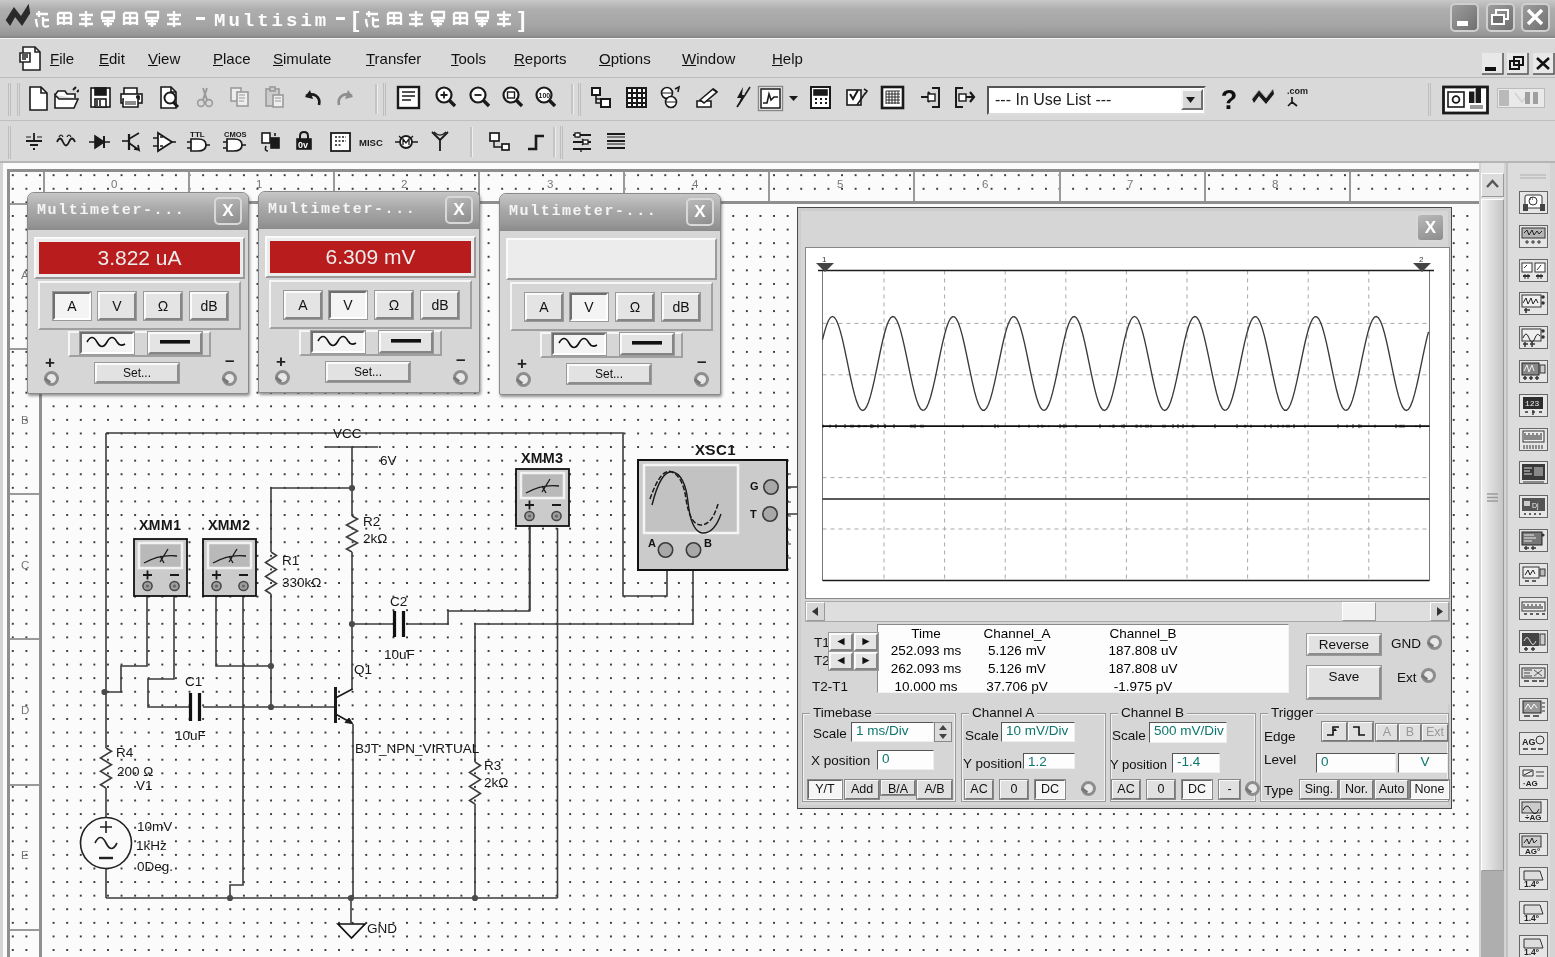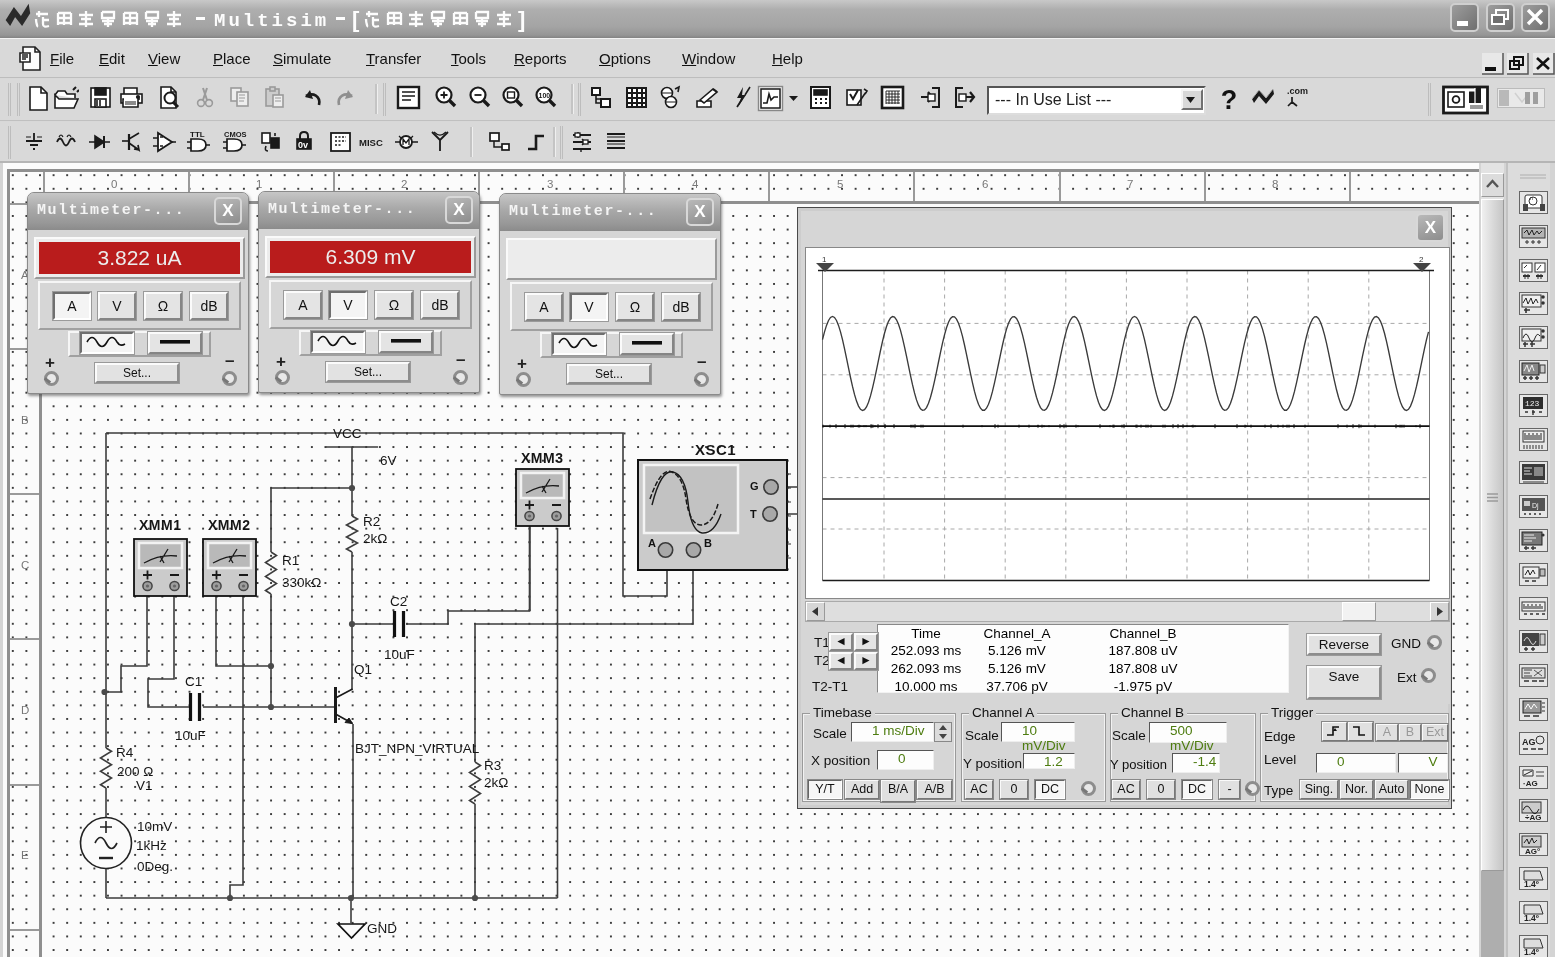--- a/index.html
+++ b/index.html
@@ -41,21 +41,21 @@
 .setbtn{position:absolute;background:#e2e2e2;border-top:2px solid #fbfbfb;border-left:2px solid #fbfbfb;border-bottom:2px solid #8d8d8d;border-right:2px solid #8d8d8d;box-shadow:0 0 0 1px #999;text-align:center;font-size:12px;color:#111;}
 .dial{position:absolute;width:15px;height:15px;border-radius:50%;border:3px solid #8d8d8d;background:#e8e8e8;}
 .dial:after{content:"";position:absolute;left:-3px;top:5px;width:7px;height:3px;background:#777;transform:rotate(38deg);}
 .pm{position:absolute;font-size:17px;font-weight:bold;color:#222;}
 
 #scope{position:absolute;left:797px;top:44px;width:655px;height:602px;background:#d6d6d6;border:1px solid #4a4a4a;box-shadow:inset 0 0 0 3px #cdcdcd;}
 #scopetitle{position:absolute;left:4px;top:4px;right:4px;height:34px;background:linear-gradient(#6f6f6f,#585858 60%,#4e4e4e);}
 #scopetitle .stxt{position:absolute;left:9px;top:6px;color:#fafafa;font-weight:bold;font-size:17px;letter-spacing:1px;font-family:"Liberation Mono",monospace;}
 .gbox{position:absolute;border:1px solid #9a9a9a;box-shadow:1px 1px 0 #f2f2f2 inset, -1px -1px 0 #f2f2f2 inset;}
 .glab{position:absolute;background:#d6d6d6;padding:0 3px;font-size:13.5px;color:#111;}
-.inp{position:absolute;background:#fdfdfd;border:1px solid #555;border-bottom-color:#eee;border-right-color:#eee;font-size:13.5px;color:#4d7c0f;padding-left:20px;}
+.inp{position:absolute;background:#fdfdfd;border:1px solid #555;border-bottom-color:#eee;border-right-color:#eee;font-size:13.5px;color:#0f766e;padding-left:4px;}
 .sbtn{position:absolute;background:#e0e0e0;border-top:1px solid #fafafa;border-left:1px solid #fafafa;border-bottom:1px solid #777;border-right:1px solid #777;box-shadow:0 0 0 1px #888;font-size:12.5px;color:#111;text-align:center;}
 .sbtnon{position:absolute;background:#f6f6f6;border-top:1px solid #666;border-left:1px solid #666;border-bottom:1px solid #fff;border-right:1px solid #fff;box-shadow:0 0 0 1px #888;font-size:12.5px;color:#111;text-align:center;}
 .slab{position:absolute;font-size:13.5px;color:#111;white-space:nowrap;}
 
 #vsb{position:absolute;left:1481px;top:0;width:23px;height:794px;background:#e3e3e3;}
 #instbar{position:absolute;left:1506px;top:0;width:44px;height:794px;background:#dcdcdc;border-left:2px solid #c2c2c2;}
 .inst{position:absolute;left:11px;width:29px;height:23px;background:#e6e6e6;border:1px solid #666;}
 </style></head>
 <body>
 <div id="app">
@@ -786,21 +786,21 @@
         <div class="abs" style="left:4px;top:0">
           <div class="slab" style="left:11px;top:518px;">Scale</div>
 <div class="inp" style="left:49px;top:514px;width:83px;height:20px;">1 ms/Div</div>
 <div class="abs" style="left:132px;top:514px;width:18px;height:20px;background:#dcdcdc;border:1px solid #888;"><svg width="16" height="18">
               <path d="M8,2 l4,5 h-8 z M8,16 l-4,-5 h8 z" fill="#444"></path>
             </svg></div>
 <div class="slab" style="left:9px;top:545px;">X position</div>
 <div class="inp" style="left:75px;top:542px;width:57px;height:20px;">0</div>
 <div class="sbtnon" style="left:6px;top:572px;width:34px;height:19px;line-height:17px;">Y/T</div>
 <div class="sbtn" style="left:43px;top:572px;width:34px;height:19px;line-height:17px;">Add</div>
-<div class="sbtn" style="left:79px;top:572px;width:34px;height:22px;line-height:17px;">B/A</div>
+<div class="sbtn" style="left:79px;top:572px;width:34px;height:15px;line-height:17px;">B/A</div>
 <div class="sbtn" style="left:115px;top:572px;width:35px;height:19px;line-height:17px;">A/B</div>
         </div>
         <div class="gbox" style="left:163px;top:505px;width:145px;height:89px;"></div>
 <div class="glab" style="left:171px;top:497px;">Channel A</div>
         <div class="slab" style="left:167px;top:520px;">Scale</div>
 <div class="inp" style="left:203px;top:514px;width:74px;height:20px;">10 mV/Div</div>
 <div class="slab" style="left:165px;top:548px;">Y position</div>
 <div class="inp" style="left:225px;top:545px;width:52px;height:16px;">1.2</div>
 <div class="sbtn" style="left:167px;top:572px;width:28px;height:19px;line-height:17px;">AC</div>
 <div class="sbtn" style="left:202px;top:572px;width:28px;height:19px;line-height:17px;">0</div>

